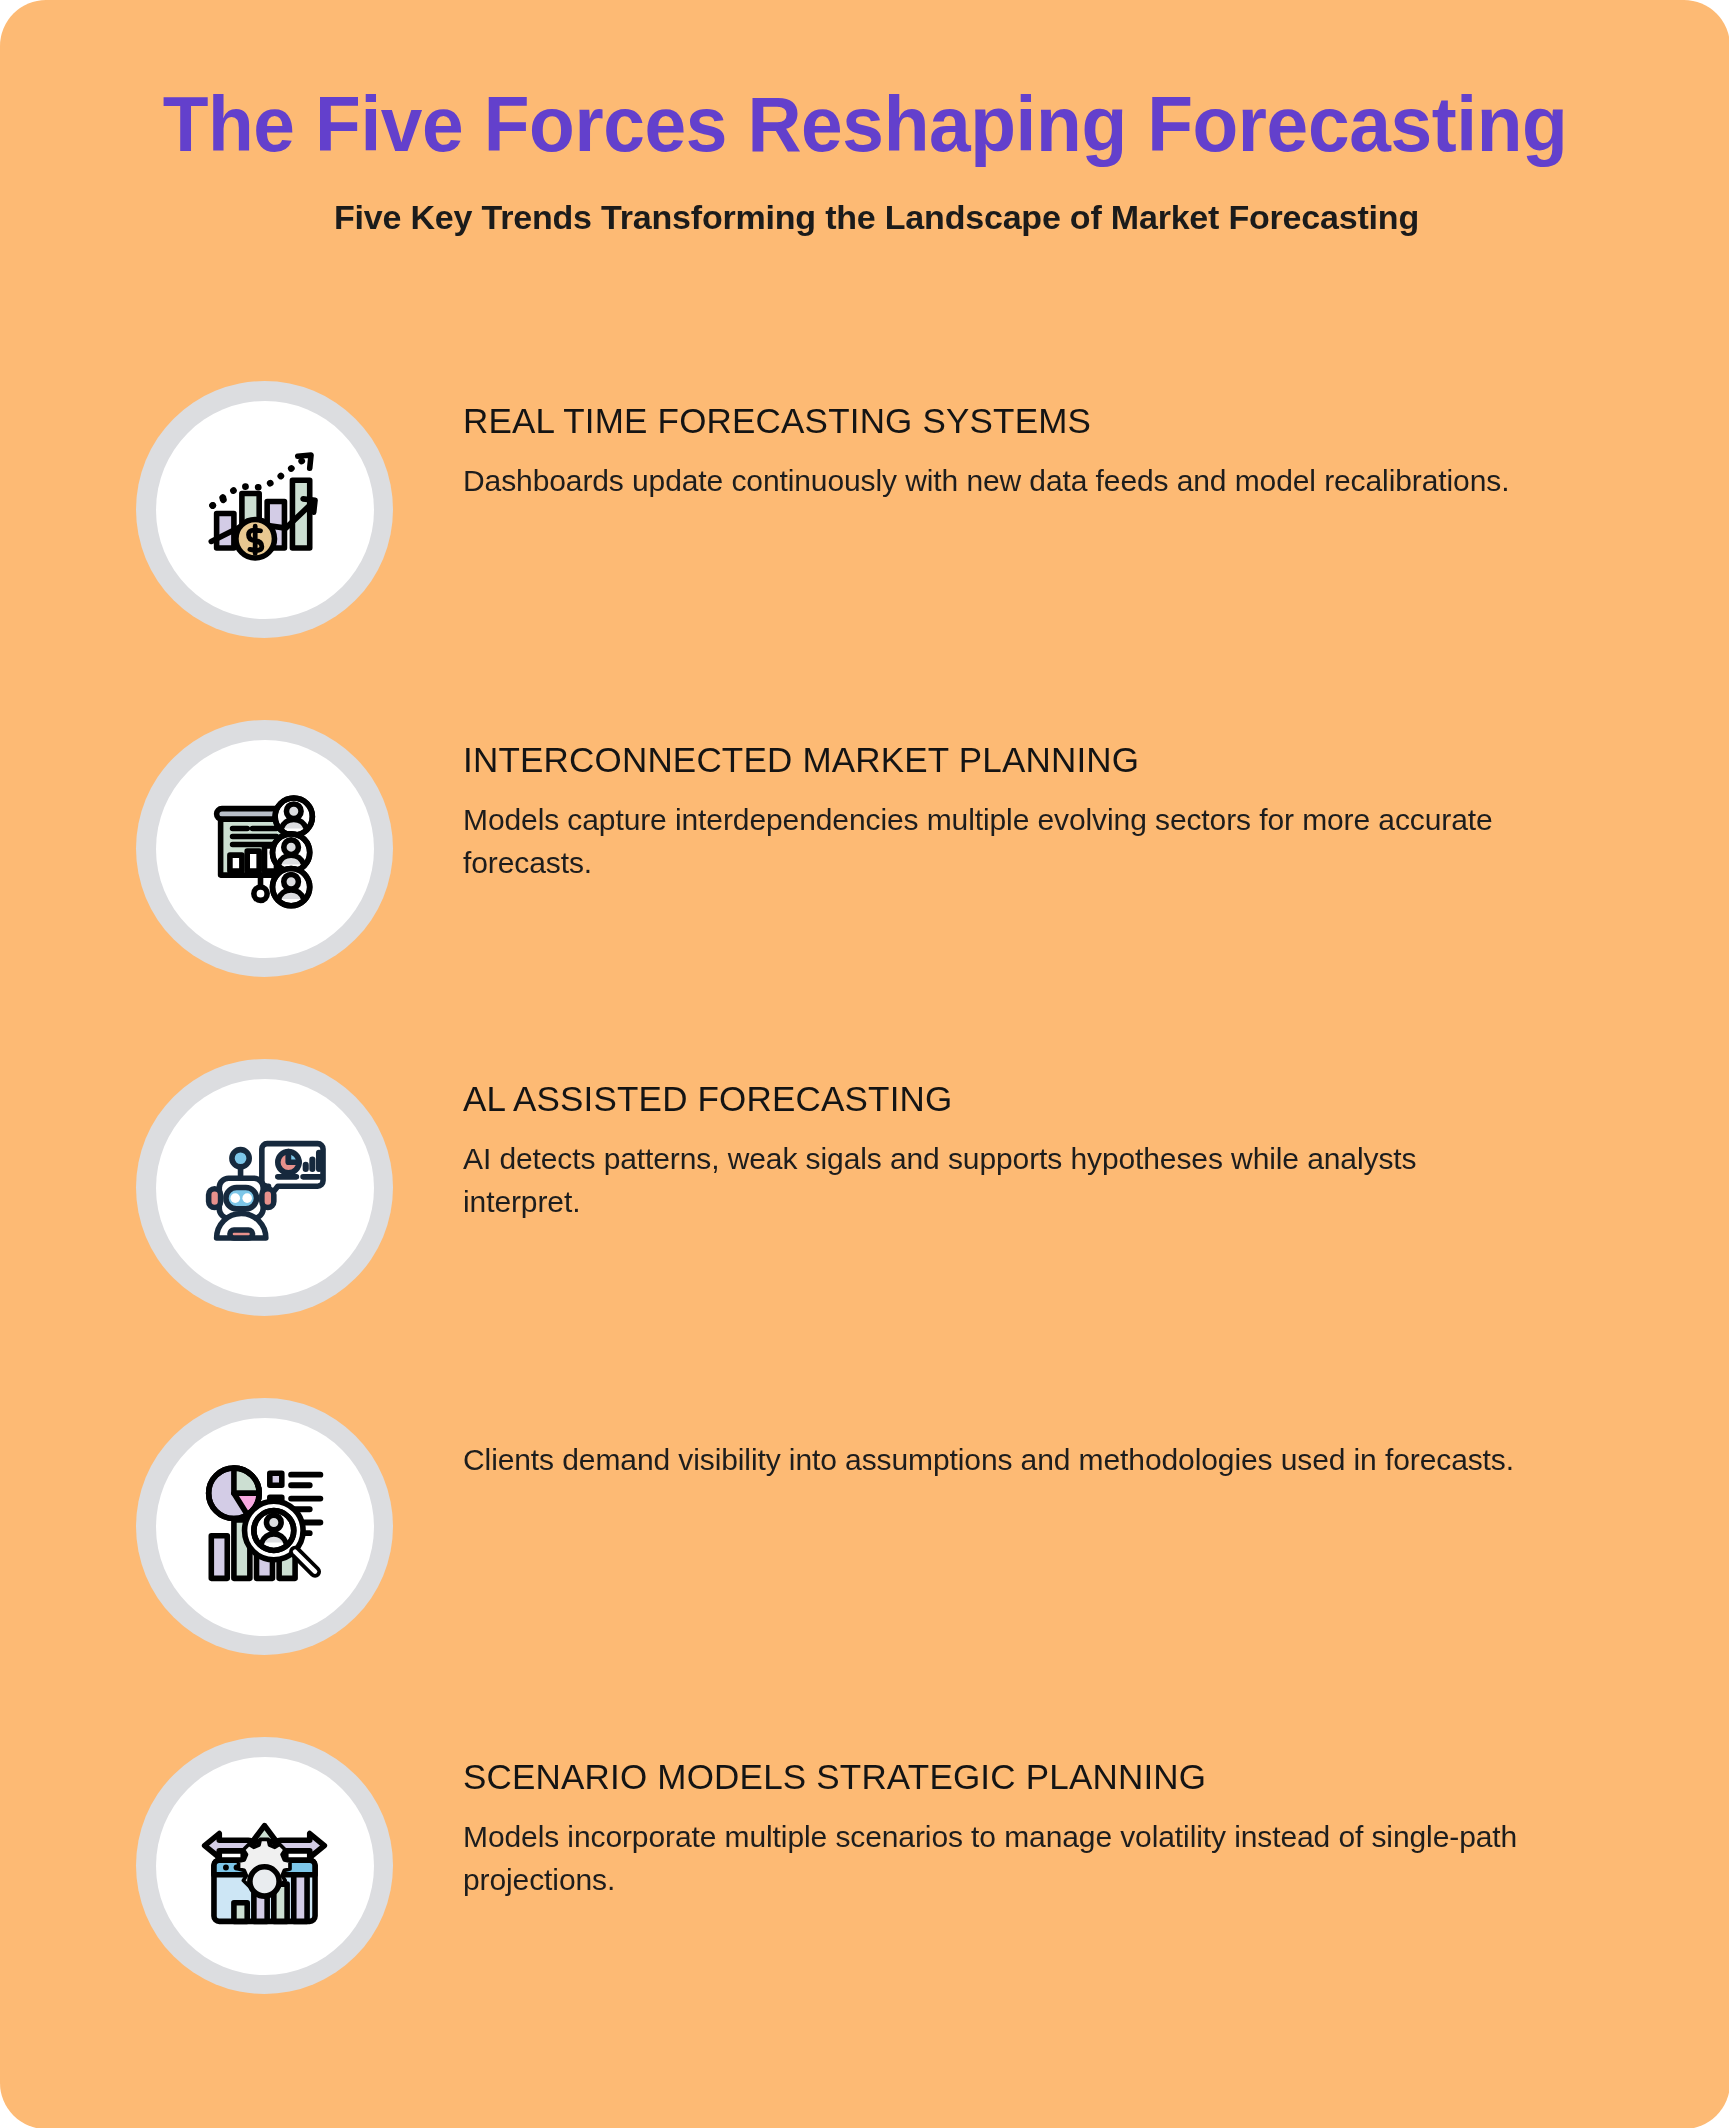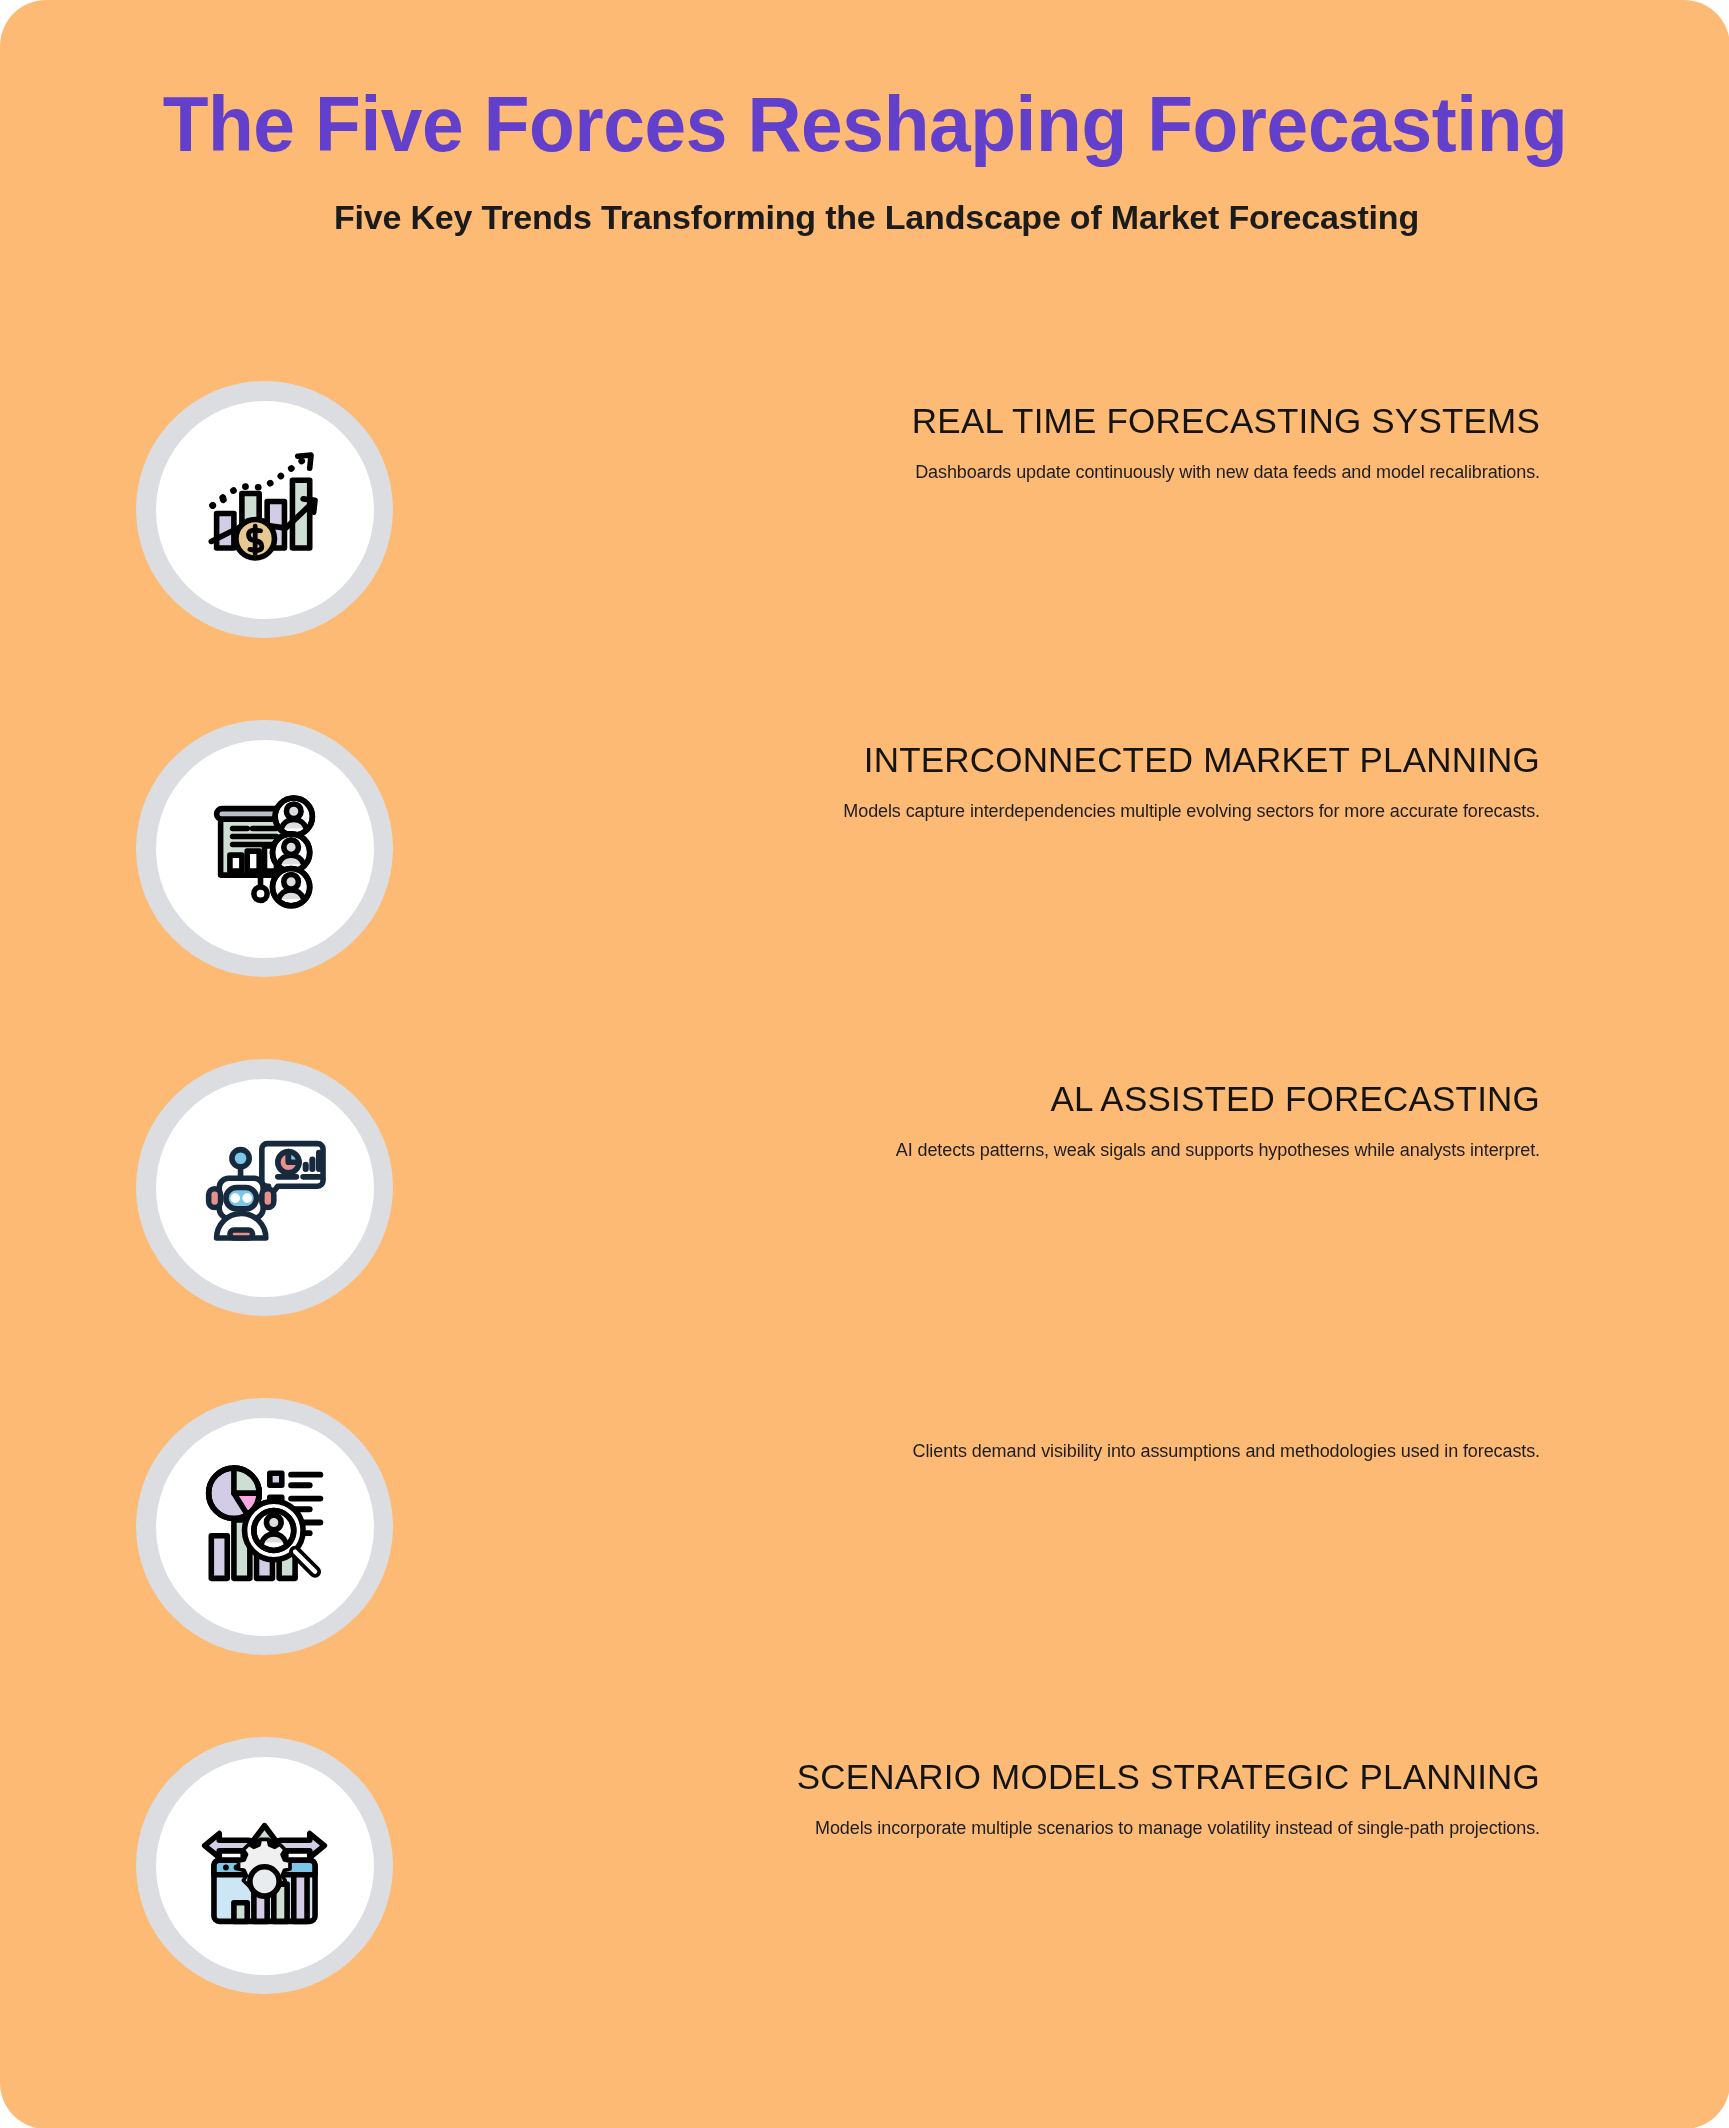--- a/index.html
+++ b/index.html
@@ -67,33 +67,32 @@
     display:flex;
     align-items:center;
     justify-content:center;
   }
   .icon-disc svg { width:133px; height:133px; display:block; }
 
   .item-text {
     position:absolute;
     left:463px; top:21px;
     width:1077px;
-    text-align:right;
   }
   .item-title {
     font-size:35px;
     font-weight:500;
     color:#141414;
     letter-spacing:0.2px;
     line-height:1.1;
     white-space:nowrap;
   }
   .item-desc {
     margin-top:19.5px;
-    font-size:18px;
+    font-size:30px;
     font-weight:400;
     color:#1d1d1d;
     line-height:1.42;
     letter-spacing:-0.1px;
   }
 </style>
 </head>
 <body>
 
 <div class="page">

